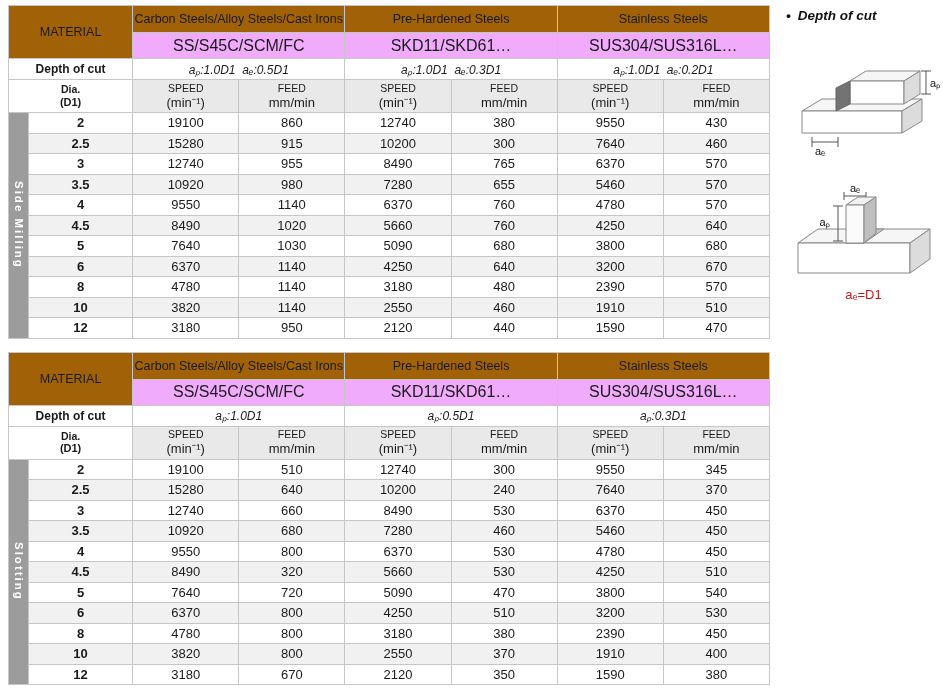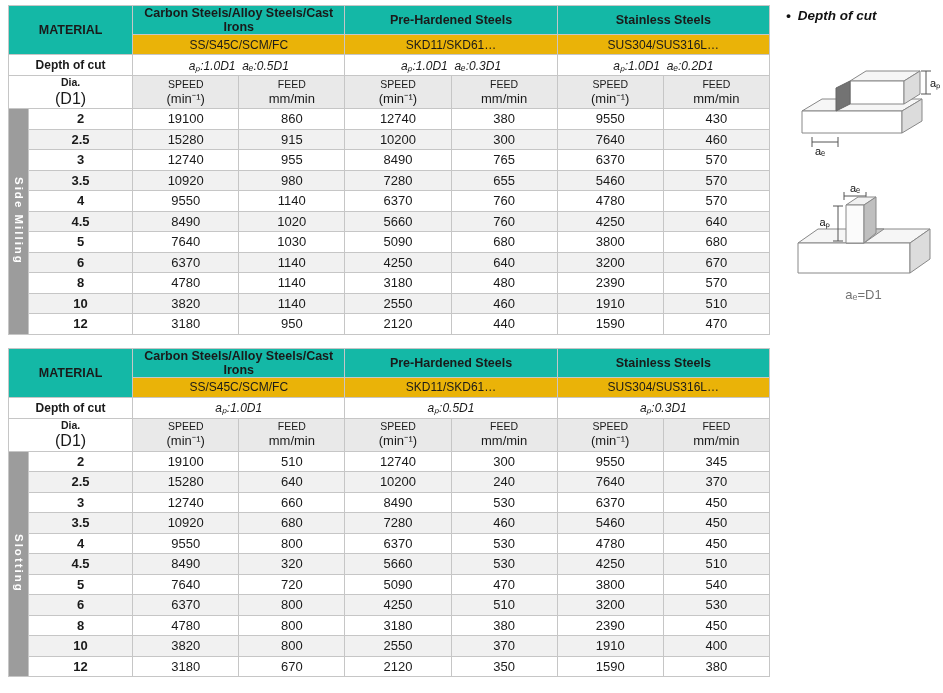--- a/index.html
+++ b/index.html
@@ -16,53 +16,53 @@
   }
   table.spec td {
     padding:0; text-align:center; vertical-align:middle;
     border:1px solid #c6c6c6; overflow:hidden;
   }
   col.c-side { width:20px; }
   col.c-dia  { width:104px; }
   col.c-val  { width:106px; }
 
   
-  .r-name td { height:27px; font-weight:bold; font-size:12.5px; background:#14b8a6; }
+  .r-name td { height:27px; font-weight:normal; font-size:12.5px; background:#a16207; }
   .material-cell { font-size:15px; font-weight:bold; background:#fff; }
-  .r-codes td { height:20px; font-size:12px; background:#eab308; border-bottom:1px solid #3a3a3a; }
+  .r-codes td { height:26px; font-size:16px; background:#f0abfc; border-bottom:1px solid #3a3a3a; }
   .r-depth td { height:21px; font-size:12px; }
   .depth-label { font-weight:bold; font-size:13px; }
   .depth-val { white-space:pre;font-style:italic; }
   .r-colhead td {
     height:33px; background:#e9e9e9; border-bottom:1px solid #3a3a3a;
     font-size:10.5px; line-height:1.2;margin-left:23px;
   }
   .dia-head { background:#fff !important; font-weight:bold; font-size:13.5px; }
-  .dia-head .sub { font-size:16px; font-weight:normal; }
+  .dia-head .sub { font-size:11px; font-weight:bold; }
   .colhead .unit { font-size:13px; }
 
   
   .gsep { border-left:1px solid #3a3a3a !important; }
 
   
   tbody.data td { height:20.5px; font-size:13px; }
   tbody.data tr.alt td { background:#f1f1f1; }
   td.dia-cell { font-weight:bold; font-size:13px; }
   td.side-label { background:#9c9c9c !important; border:1px solid #9c9c9c; padding:0; }
   .vtext {
     writing-mode:vertical-rl; margin:0 auto; color:#fff; font-weight:bold;
     font-size:11.5px; letter-spacing:2px; white-space:nowrap;
   }
 
   
   .side-panel { position:absolute; left:786px; top:8px; width:155px; }
   .legend { font-style:italic; font-size:13.5px; font-weight:bold; color:#111; display:flex; gap:7px; align-items:baseline; }
   .diagram-1 { margin-top:26px; margin-left:6px; }
   .diagram-2 { margin-top:22px; margin-left:0px; }
-  .diagram-caption { text-align:center; font-size:13px; margin-top:2px; color:#737373; }
+  .diagram-caption { text-align:center; font-size:13px; margin-top:2px; color:#b91c1c; }
   svg text { font-family:"Liberation Sans", sans-serif; font-size:11px; fill:#111; }
 </style>
 </head>
 <body>
 
 <div class="tables-wrap">
 
   <table class="spec">
     <colgroup>
       <col class="c-side">

